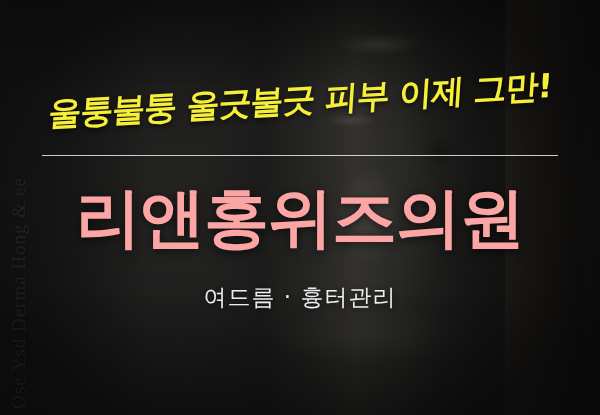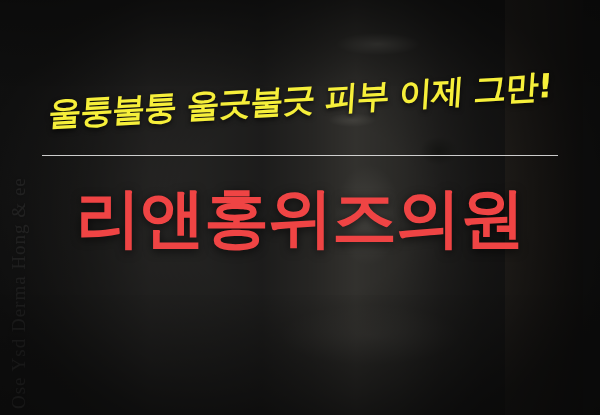--- a/index.html
+++ b/index.html
@@ -133,21 +133,21 @@
 
   .rule {
     width: 516px;
     height: 1px;
     background: rgba(236,236,236,0.85);
     margin-top: 32px;
   }
 
   .title {
     margin-top: 18px;
-    color: #ef4444;
+    color: #fca5a5;
     font-size: 65px;
     font-weight: bold;
     letter-spacing: -1px;
     font-family: "DejaVu Sans", sans-serif;
     text-shadow: 0 2px 10px rgba(0,0,0,0.65);
     white-space: nowrap;
     text-align: right;
   }
 
   .subtitle {
@@ -176,15 +176,16 @@
     <span>Ose Ysd Derma Hong &amp; ee</span>
   </div>
 
   <div class="photo-vignette"></div>
   <div class="overlay"></div>
 
   <div class="content">
     <div class="headline">울퉁불퉁 울긋불긋 피부 이제 그만!</div>
     <div class="rule"></div>
     <div class="title">리앤홍위즈의원</div>
+    <div class="subtitle">여드름 · 흉터관리</div>
   </div>
 
 </div>
 
 </body></html>

